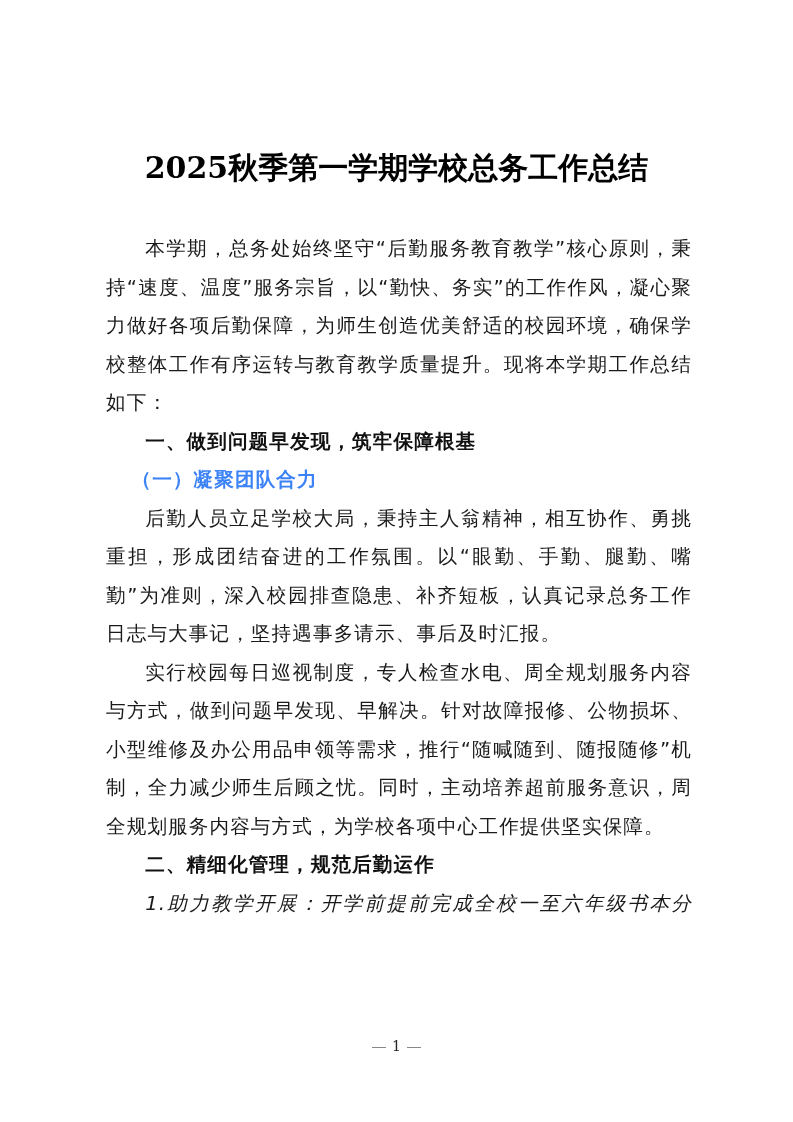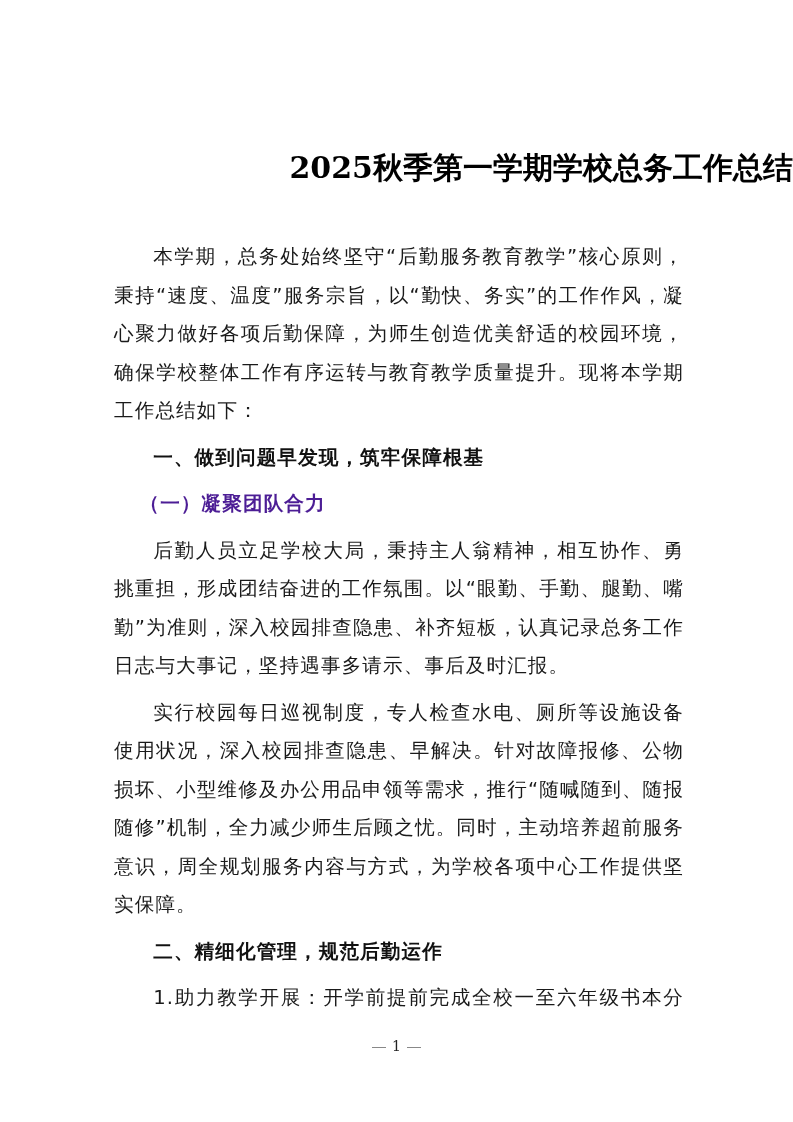--- a/index.html
+++ b/index.html
@@ -1,50 +1,50 @@
 <!DOCTYPE html>
 <html><head>
 <meta charset="utf-8">
 <style>
   html, body { margin: 0; padding: 0; background: #ffffff; }
   body { width: 793px; height: 1122px; position: relative; overflow: hidden; }
   .page { position: absolute; left: 0; top: 0; width: 793px; height: 1122px; background: #fff; color: #111; }
   .title {
     position: absolute; left: 0; width: 793px; top: 148px;
-    text-align: right; font-family: "DejaVu Serif", serif; font-weight: bold;
+    text-align: center; font-family: "DejaVu Serif", serif; font-weight: bold;
     font-size: 30px; letter-spacing: 0px; color: #000;
   }
   .body {
     position: absolute; left: 106px; top: 230px; width: 586px;
     font-family: "DejaVu Sans", sans-serif; font-size: 19.6px; line-height: 38.5px;
     color: #1a1a1a; text-align: justify; text-justify: inter-character;
     letter-spacing: 1.1px;
   }
-  .body p { margin: 8px; text-indent: 2em; }
+  .body p { margin: 0; text-indent: 2em; }
   .body p.h1 { font-weight: bold; color: #111; }
-  .body p.h2 { font-weight: bold; color: #4c1d95; text-indent: 1.3em; }
-  .body p.lastline { text-align-last: justify; }
+  .body p.h2 { font-weight: bold; color: #3b82f6; text-indent: 1.3em; }
+  .body p.lastline { text-align-last: justify; font-style: italic; }
   .footer {
     position: absolute; left: 0; width: 793px; top: 1038px; text-align: center;
     font-family: "DejaVu Serif", serif; font-size: 14px; color: #222;
   }
   .footer .dash { display: inline-block; width: 14px; height: 1px; background: #888; vertical-align: middle; margin: 0 6px; }
 </style>
 </head>
 <body>
 
 <div class="page">
   <div class="title">2025秋季第一学期学校总务工作总结</div>
 
   <div class="body">
     <p>本学期，总务处始终坚守“后勤服务教育教学”核心原则，秉持“速度、温度”服务宗旨，以“勤快、务实”的工作作风，凝心聚力做好各项后勤保障，为师生创造优美舒适的校园环境，确保学校整体工作有序运转与教育教学质量提升。现将本学期工作总结如下：</p>
     <p class="h1">一、做到问题早发现，筑牢保障根基</p>
     <p class="h2">（一）凝聚团队合力</p>
     <p>后勤人员立足学校大局，秉持主人翁精神，相互协作、勇挑重担，形成团结奋进的工作氛围。以“眼勤、手勤、腿勤、嘴勤”为准则，深入校园排查隐患、补齐短板，认真记录总务工作日志与大事记，坚持遇事多请示、事后及时汇报。</p>
-    <p>实行校园每日巡视制度，专人检查水电、厕所等设施设备使用状况，深入校园排查隐患、早解决。针对故障报修、公物损坏、小型维修及办公用品申领等需求，推行“随喊随到、随报随修”机制，全力减少师生后顾之忧。同时，主动培养超前服务意识，周全规划服务内容与方式，为学校各项中心工作提供坚实保障。</p>
+    <p>实行校园每日巡视制度，专人检查水电、周全规划服务内容与方式，做到问题早发现、早解决。针对故障报修、公物损坏、小型维修及办公用品申领等需求，推行“随喊随到、随报随修”机制，全力减少师生后顾之忧。同时，主动培养超前服务意识，周全规划服务内容与方式，为学校各项中心工作提供坚实保障。</p>
     <p class="h1">二、精细化管理，规范后勤运作</p>
     <p class="lastline">1.助力教学开展：开学前提前完成全校一至六年级书本分</p>
   </div>
 
   <div class="footer">
     <span class="dash"></span><span>1</span><span class="dash"></span>
   </div>
 </div>
 
 </body></html>

